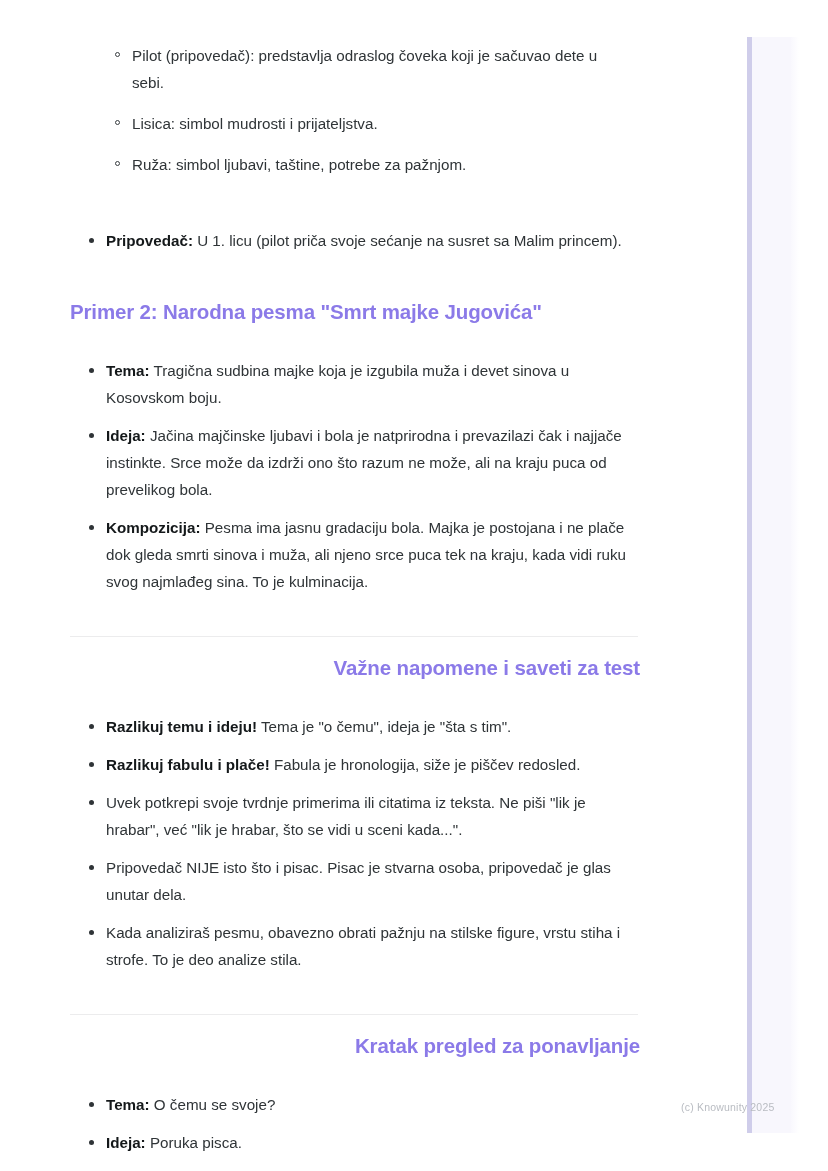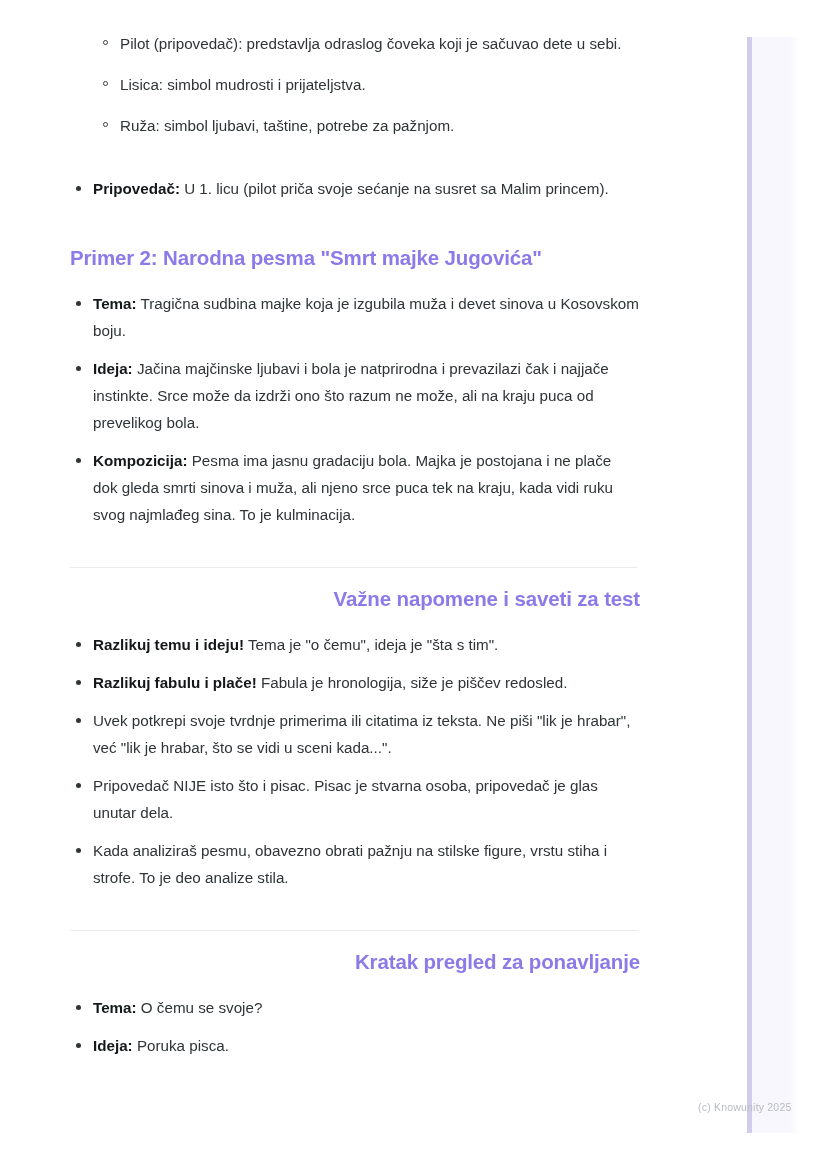--- a/index.html
+++ b/index.html
@@ -43,21 +43,21 @@
     position: absolute;
     left: 0;
     top: 0;
     width: 700px;
     padding: 30px 0 0 0;
     box-sizing: border-box;
   }
 
   ul.lvl1 {
     list-style: none;
-    margin: 0;
+    margin: 13px;
     padding: 0;
   }
   ul.lvl1 > li {
     position: relative;
     padding-left: 93px;
     padding-right: 60px;
     margin: 0 0 11px 0;
     font-size: 15.2px;
     line-height: 27px;
     color: #2f3437;
@@ -68,21 +68,21 @@
     left: 76px;
     top: 11px;
     width: 5px;
     height: 5px;
     border-radius: 50%;
     background: #2f3437;
   }
 
   ul.lvl2 {
     list-style: none;
-    margin: 0;
+    margin: 12px;
     padding: 0;
   }
   ul.lvl2 > li {
     position: relative;
     padding-left: 120px;
     padding-right: 60px;
     margin: 0 0 14px 0;
     font-size: 15.2px;
     line-height: 27px;
     color: #2f3437;
@@ -125,21 +125,21 @@
   }
 
   .sp-after-head    { height: 17px; }
   .sp-before-head   { height: 30px; }
   .sp-block         { height: 22px; }
   .sp-rule-top      { height: 28px; }
   .sp-rule-bottom   { height: 16px; }
 
   #watermark {
     position: absolute;
-    left: 698px;
+    left: 681px;
     top: 1100px;
     font-size: 10.5px;
     line-height: 14px;
     color: #b9bcc2;
     white-space: nowrap;
     letter-spacing: 0.2px;
   }
 </style>
 </head>
 <body>

